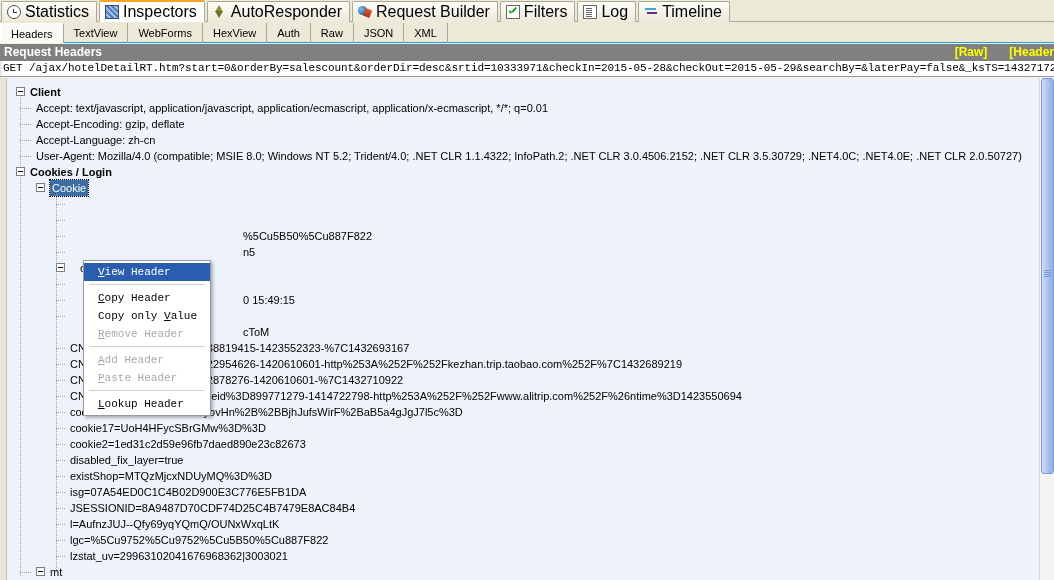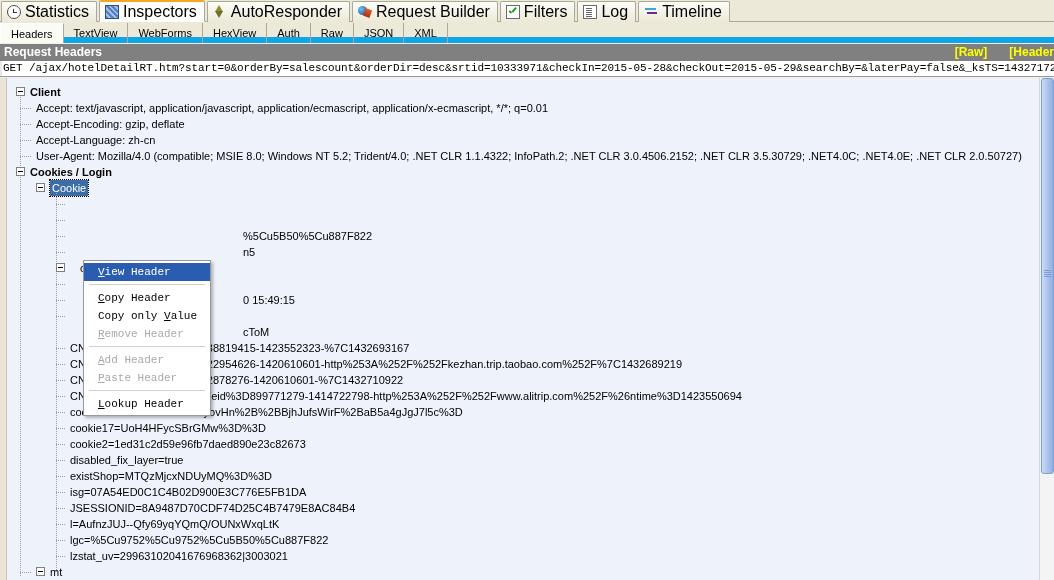--- a/index.html
+++ b/index.html
@@ -37,21 +37,21 @@
     border-bottom:1px solid #ffffff;
     z-index:5;
     font-weight:normal;
   }
   .tab .ic{width:14px;height:14px;display:inline-block;position:relative;flex:0 0 14px;}
 
   
   .subtabs{
     position:absolute;left:0;top:22px;width:1054px;height:21px;
     background:#ece9d8;
-    border-bottom:6px solid #0ea5e9;
+    border-bottom:1px solid #0ea5e9;
     box-sizing:border-box;
   }
   .stab{
     float:left;height:20px;line-height:20px;
     padding:0 10px;margin-top:1px;
     font-size:11px;color:#000;cursor:default;
     border-right:1px solid #aca899;
     box-sizing:border-box;
   }
   .stab.active{

